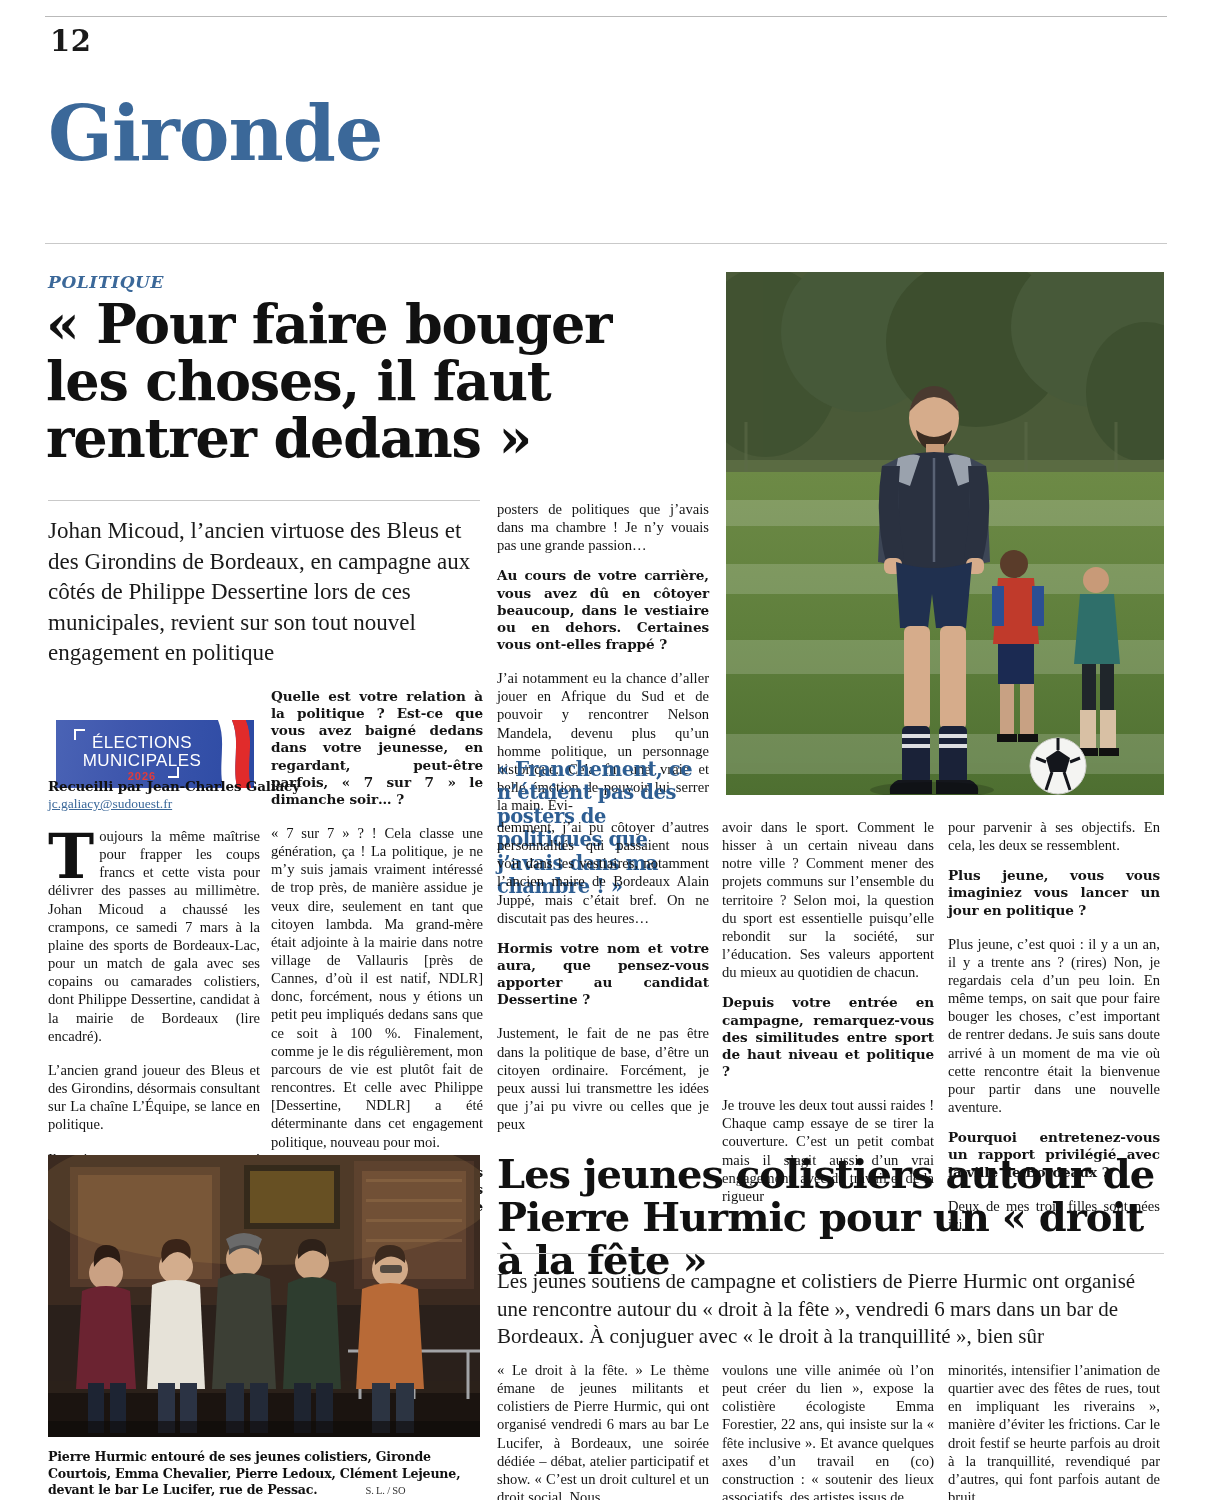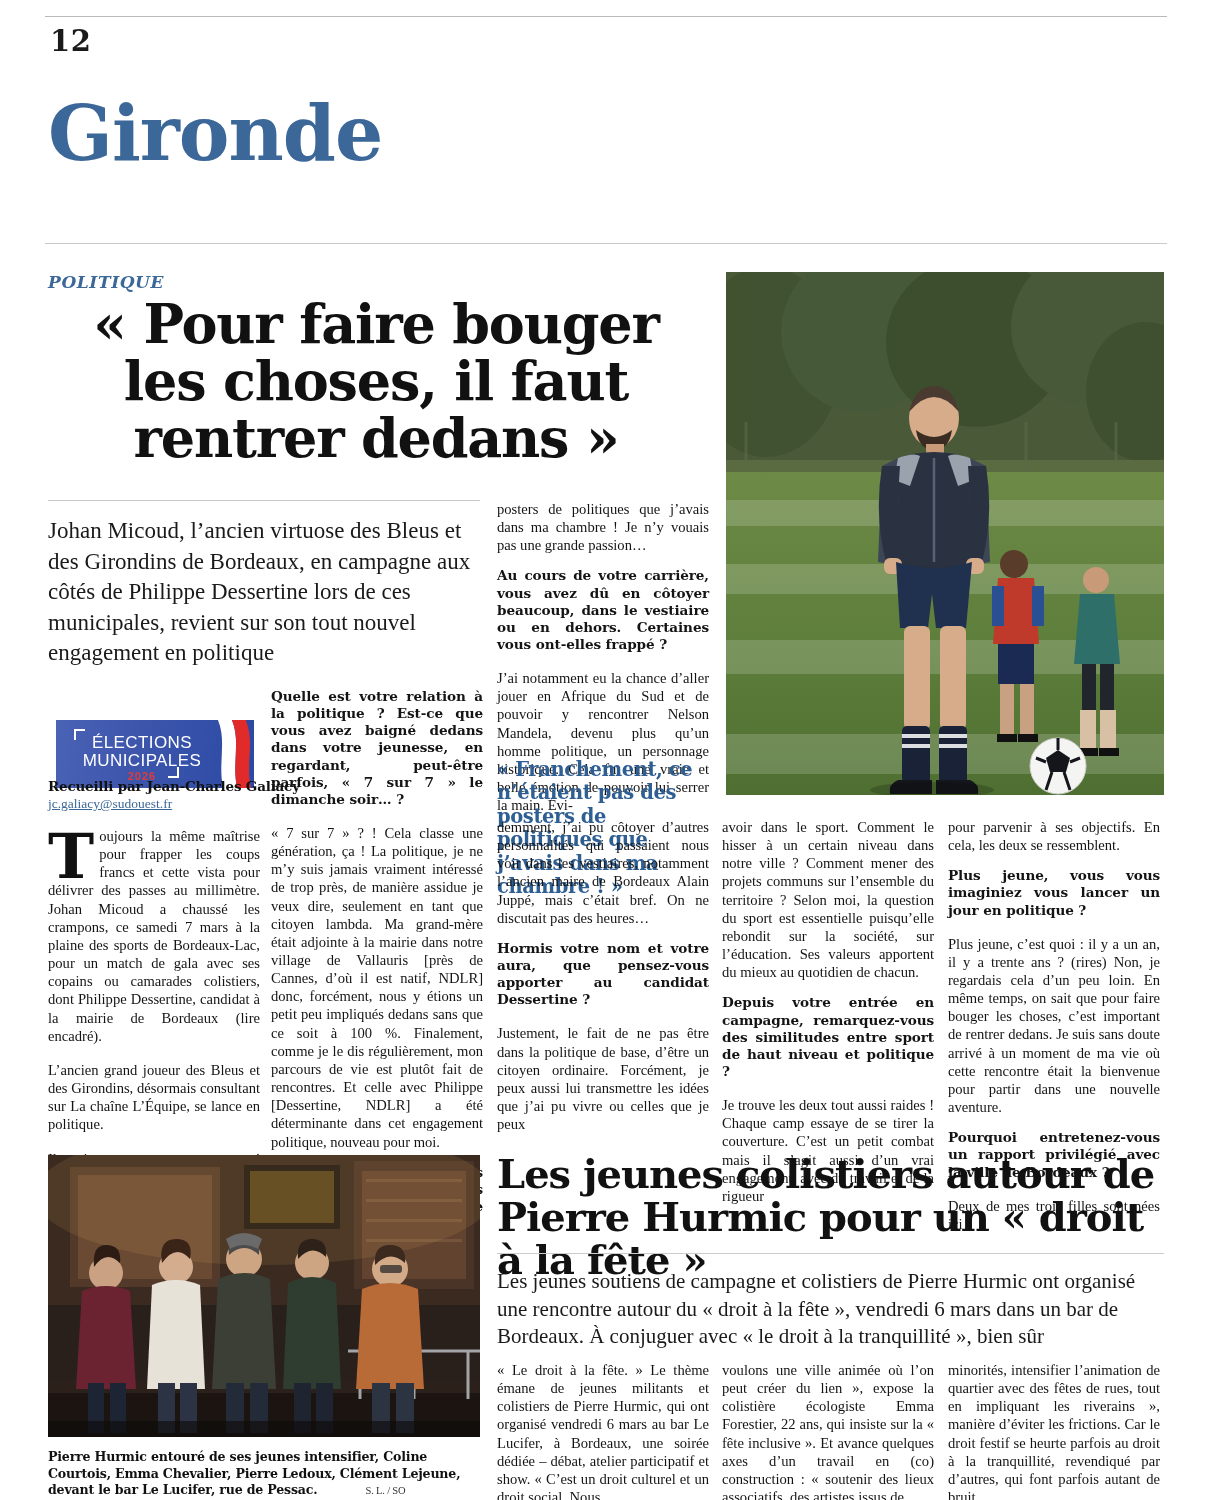--- a/index.html
+++ b/index.html
@@ -78,21 +78,20 @@
     position: absolute;
     left: 46px;
     top: 296px;
     width: 660px;
     font-family: "DejaVu Serif", serif;
     font-weight: bold;
     font-size: 54px;
     line-height: 1.06;
     letter-spacing: -1.2px;
     color: #111111;
-    text-align: center;
   }
   .rule-head1 {
     position: absolute;
     left: 48px;
     top: 500px;
     width: 432px;
     height: 1px;
     background: #c9c9c9;
   }
   .standfirst {
@@ -574,17 +573,17 @@
         <path d="M314 134 q28 -12 56 0 l6 100 h-68z" fill="#b86a37"></path>
         <rect x="324" y="228" width="18" height="50" fill="#2c3442"></rect>
         <rect x="348" y="228" width="18" height="50" fill="#2c3442"></rect>
       </g>
 
       <rect y="266" width="432" height="16" fill="#0e0a08" opacity="0.6"></rect>
     </svg>
   </div>
 
   <div class="caption">
-    <span>Pierre Hurmic entouré de ses jeunes intensifier, Coline Courtois, Emma Chevalier, Pierre Ledoux, Clément Lejeune, devant le bar Le Lucifer, rue de Pessac.</span>
+    <span>Pierre Hurmic entouré de ses jeunes colistiers, Gironde Courtois, Emma Chevalier, Pierre Ledoux, Clément Lejeune, devant le bar Le Lucifer, rue de Pessac.</span>
     <span class="credit">S. L. / SO</span>
   </div>
 
 </div>
 
 </body></html>

